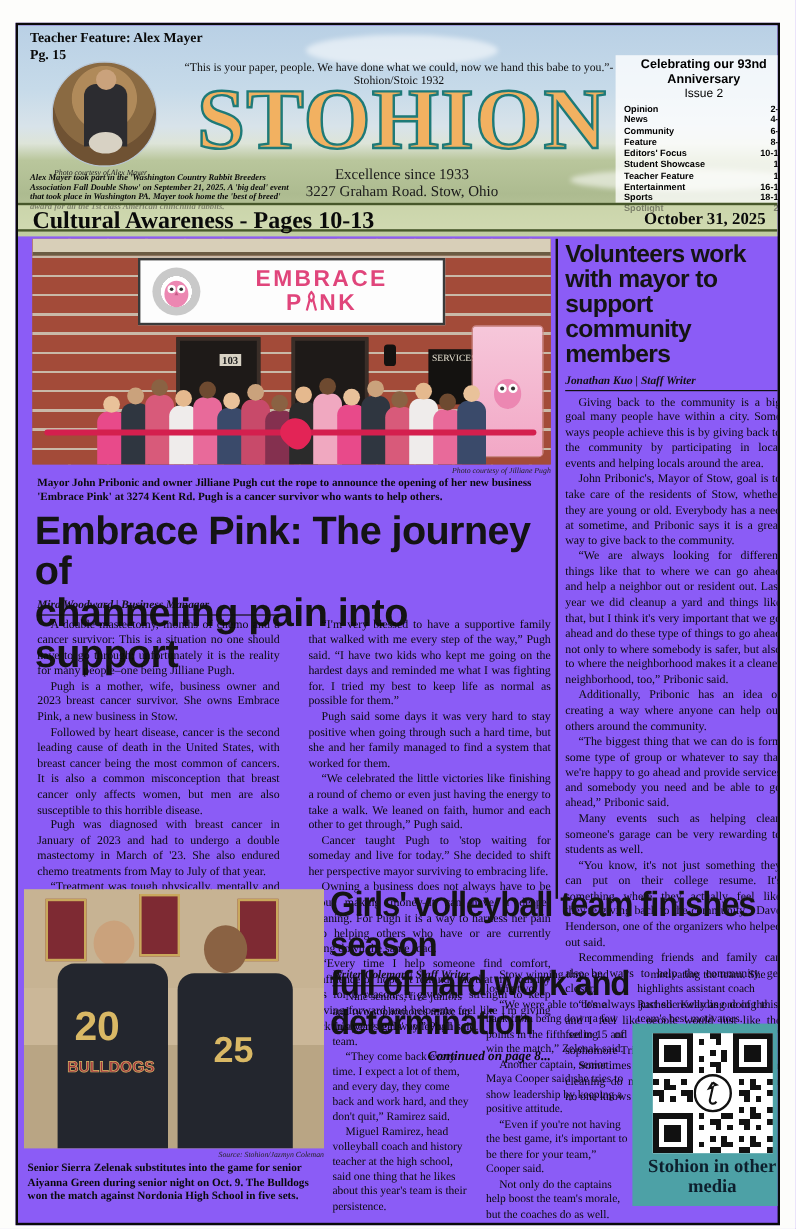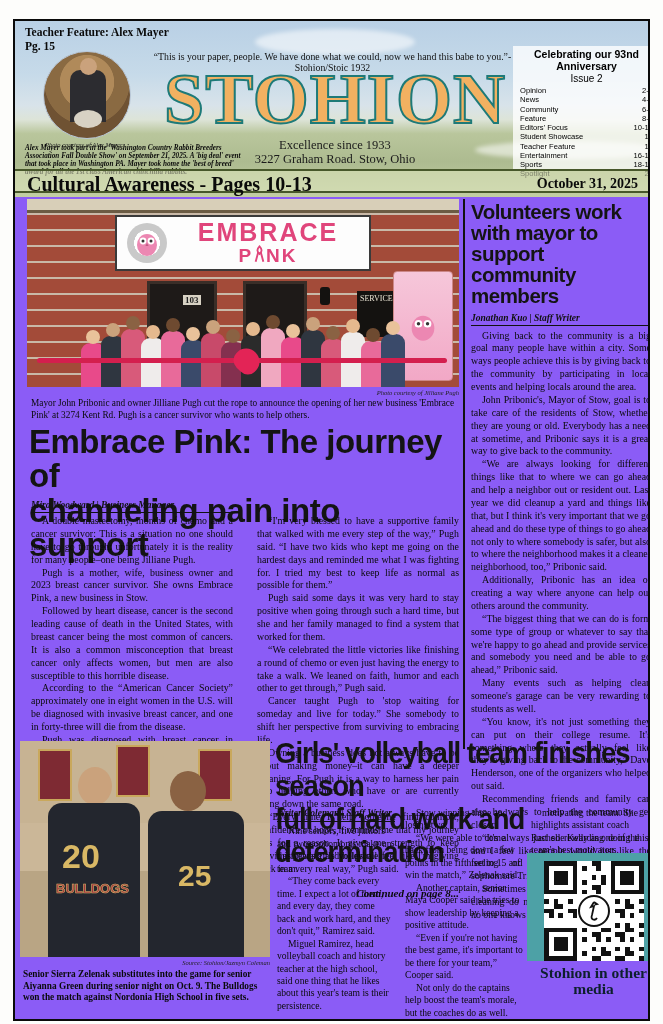--- a/index.html
+++ b/index.html
@@ -19,47 +19,47 @@
   .tf-credit { position:absolute; left:30px; top:120px; font-style:italic; font-size:6.5px; color:#222; }
   .tf-caption { position:absolute; left:10px; top:124px; width:216px; font-weight:bold; font-size:7.2px; line-height:1.1; color:#0a0a0a;font-style:italic; }
   .quote { position:absolute; left:120px; top:30px; width:395px; text-align:center; font-size:9.8px; color:#111; }
   .nameplate { position:absolute; left:110px; top:42px; width:420px; text-align:center; font-size:72px; font-weight:bold; line-height:1;
     color:#f2b161; -webkit-text-stroke:2px #1e7a78; letter-spacing:1px; font-family:"Liberation Serif", serif; }
   .tagline { position:absolute; left:190px; top:117px; width:260px; text-align:center; font-size:12.5px; color:#1a1a1a; }
   .address { position:absolute; left:165px; top:131px; width:310px; text-align:center; font-size:12.5px; color:#1a1a1a; }
   .anno-box { position:absolute; left:498px; top:25px; width:147px; height:123px; background:rgba(255,255,255,.78); padding:2px 5px; font-family:"Liberation Sans", sans-serif; }
   .anno-title { text-align:center; font-weight:bold; font-size:10.5px; line-height:1.15; color:#000; }
   .anno-issue { text-align:center; font-weight:normal; font-size:10px; margin:1px 0 2px; }
-  .toc-row { display:flex; justify-content:space-between; font-weight:normal; font-size:7.6px; line-height:1.22; color:#000; padding:0 2px;text-align:center; }
+  .toc-row { display:flex; justify-content:space-between; font-weight:bold; font-size:7.6px; line-height:1.22; color:#000; padding:0 2px;text-align:center; }
   .banner { position:absolute; left:0; top:148px; width:100%; height:24px; background:rgba(222,230,190,.55); border-top:2px solid #47572a; border-bottom:2px solid #47572a; }
   .banner-left { position:absolute; left:12px; top:2px; font-weight:bold; font-size:20px; color:#0a0a0a; }
   .banner-date { position:absolute; right:10px; top:5px; font-weight:bold; font-size:14px; color:#0a0a0a; }
 
   
   .ep-photo { position:absolute; left:12px; top:178px; width:432px; height:188px; overflow:hidden;
     background:repeating-linear-gradient(180deg,#a34b39 0 14px,#c9b9a8 14px 16px),
                repeating-linear-gradient(90deg,rgba(201,185,168,.0) 0 30px,rgba(201,185,168,.8) 30px 32px); background-color:#a34b39; }
   .ep-awning { position:absolute; left:0; top:0; width:100%; height:14px; background:#d8cfb8; border-bottom:3px solid #6b5b43; }
   .ep-sign { position:absolute; left:88px; top:16px; width:256px; height:56px; background:#fdfdfd; border:2px solid #3a3a3a; display:flex; align-items:center; }
   .ep-owlcircle { width:40px; height:40px; margin-left:10px; border-radius:50%; background:radial-gradient(circle,#ffffff 0 45%,#c9c9c9 46% 100%); display:flex; align-items:center; justify-content:center; flex:none; }
   .ep-signtext { flex:1; text-align:center; font-family:"Liberation Sans", sans-serif; font-weight:bold; color:#e festive0; }
-  .ep-line1 { font-size:25px; color:#e0457b; letter-spacing:2px; line-height:1; }
+  .ep-line1 { font-size:19px; color:#e0457b; letter-spacing:2px; line-height:1; }
   .ep-line2 { font-size:19px; color:#e0457b; letter-spacing:2px; line-height:1; display:flex; align-items:center; justify-content:center; gap:1px; }
   .ep-door { position:absolute; background:#1e1a18; border:3px solid #3a2e28; }
   .ep-lamp { position:absolute; left:293px; top:88px; width:10px; height:18px; background:#141210; border-radius:3px; }
   .ep-services { position:absolute; left:330px; top:92px; width:72px; height:46px; background:#141210; color:#e8e2d2; font-size:8px; padding:3px; font-family:"Liberation Serif", serif; }
   .ep-banner-r { position:absolute; right:6px; top:72px; width:60px; height:110px; background:linear-gradient(180deg,#f6c7da,#f2a8c6); border:1px solid #c88; border-radius:4px; display:flex; align-items:center; justify-content:center; }
   .ep-doornum { position:absolute; left:156px; top:96px; background:#d8d2c4; color:#222; font-size:9px; font-weight:bold; padding:0 2px; }
   .crowd { position:absolute; left:0; bottom:0; width:100%; height:74px; display:flex; align-items:flex-end; justify-content:center; }
   .person { border-radius:9px 9px 0 0; margin:0 -2px; position:relative; flex:none; }
   .person .head { position:absolute; left:50%; transform:translateX(-50%); top:-13px; width:14px; height:14px; border-radius:50%; }
   .ribbon-line { position:absolute; left:10px; bottom:24px; width:95%; height:5px; background:#d41f4e; border-radius:3px; }
   .ribbon-bow { position:absolute; left:48%; bottom:14px; width:26px; height:24px; background:#e32456; border-radius:50% 50% 40% 40%; transform:rotate(45deg); }
   .ep-credit { position:absolute; left:12px; top:368px; width:432px; text-align:right; font-style:italic; font-size:6.5px; color:#222; }
-  .ep-caption { position:absolute; left:16px; top:377px; width:424px; font-weight:normal; font-size:9.3px; line-height:1.25; color:#0a0a0a; }
+  .ep-caption { position:absolute; left:16px; top:377px; width:424px; font-weight:bold; font-size:9.3px; line-height:1.25; color:#0a0a0a; }
   .ep-headline { position:absolute; left:14px; top:404px; width:436px; font-family:"Liberation Sans", sans-serif; font-weight:bold; font-size:33px; letter-spacing:-0.5px; line-height:1.04; color:#141414; }
   .byline { font-weight:bold; font-style:italic; font-size:9.5px; color:#111; border-bottom:1.5px solid #111; padding-bottom:2px; }
   .ep-byline { position:absolute; left:16px; top:479px; width:208px; }
   .ep-cols { position:absolute; left:16px; top:494px; width:428px; display:flex; gap:24px; }
   .col { flex:1; font-size:9.9px; line-height:1.3; color:#0a0a0a; text-align:justify; }
   .para { text-indent:11px; }
   .continued { font-weight:bold; font-style:italic; font-size:11px; margin-top:10px; text-align:right; }
   .vdiv { position:absolute; left:448px; top:178px; width:1.5px; height:550px; background:#111; }
 
   
@@ -76,21 +76,21 @@
   .vb-num { position:absolute; font-family:"Liberation Sans", sans-serif; font-weight:bold; color:#d9b865; }
   .vb-head { position:absolute; border-radius:50%; }
   .vb-credit { position:absolute; left:5px; top:938px; width:250px; text-align:right; font-style:italic; font-size:6.5px; color:#222; }
   .vb-caption { position:absolute; left:8px; top:948px; width:248px; font-weight:bold; font-size:9.3px; line-height:1.25; color:#0a0a0a; }
   .vb-headline { position:absolute; left:260px; top:716px; width:380px; font-family:"Liberation Sans", sans-serif; font-weight:bold; font-size:27.5px; letter-spacing:-1px; line-height:1.13; color:#141414; transform:scaleY(1.06); transform-origin:top left; }
   .vb-col { position:absolute; top:786px; width:118px; font-size:9.6px; line-height:1.3; color:#0a0a0a; }
   .vb-col .continued { text-align:left; font-size:10.5px; }
   .vb-byline { margin-bottom:3px; }
 
   
-  .qr-box { position:absolute; left:512px; top:832px; width:133px; height:108px; background:#4da1a6; display:flex; flex-direction:column; align-items:center; padding-top:8px; }
+  .qr-box { position:absolute; left:512px; top:832px; width:133px; height:152px; background:#4da1a6; display:flex; flex-direction:column; align-items:center; padding-top:8px; }
   .qr-code { width:100px; height:100px; background:#fff; position:relative; }
   .qr-label { margin-top:4px; font-weight:bold; font-size:15.5px; line-height:1.05; text-align:center; color:#0d1f2d; font-family:"Liberation Serif", serif; }
 </style>
 </head>
 <body>
 
 <div class="page">
 
   <div class="masthead">
     <div class="cloud" style="left:240px;top:8px;width:160px;height:26px;"></div>
@@ -264,31 +264,30 @@
   <div class="ep-headline">
     <div>Embrace Pink: The journey  of</div>
     <div>channeling pain into support</div>
   </div>
   <div class="byline ep-byline">Mira Woodward | Business Manager</div>
   <div class="ep-cols">
     <div class="col">
         <p class="para">A double mastectomy, months of chemo and a cancer survivor: This is a situation no one should have to go through; unfortunately it is the reality for many people–one being Jilliane Pugh.</p>
         <p class="para">Pugh is a mother, wife, business owner and 2023 breast cancer survivor. She owns Embrace Pink, a new business in Stow.</p>
         <p class="para">Followed by heart disease, cancer is the second leading cause of death in the United States, with breast cancer being the most common of cancers. It is also a common misconception that breast cancer only affects women, but men are also susceptible to this horrible disease.</p>
-        <p class="para">According to the “American Cancer Society” approximately one in eight women in the U.S. will be diagnosed with invasive breast cancer, and one in forty-three will die from the disease.</p>
         <p class="para">Pugh was diagnosed with breast cancer in January of 2023 and had to undergo a double mastectomy in March of '23. She also endured chemo treatments from May to July of that year.</p>
         <p class="para">“Treatment was tough physically, mentally and emotionally, but it also taught me resilience and showed me how strong I truly am. Recovery wasn't just about healing my body; It also meant finding my purpose and new outlook on life,” Pugh said.</p>
         <p class="para">During a difficult journey like Pugh's, it is important to have a good support system that can make the process somewhat easier. Friends, family, co-workers or even other people going through the same thing can be helpful.</p>
       </div>
     <div class="col">
       <div>
           <p class="para">“I'm very blessed to have a supportive family that walked with me every step of the way,” Pugh said. “I have two kids who kept me going on the hardest days and reminded me what I was fighting for. I tried my best to keep life as normal as possible for them.”</p>
           <p class="para">Pugh said some days it was very hard to stay positive when going through such a hard time, but she and her family managed to find a system that worked for them.</p>
           <p class="para">“We celebrated the little victories like finishing a round of chemo or even just having the energy to take a walk. We leaned on faith, humor and each other to get through,” Pugh said.</p>
-          <p class="para">Cancer taught Pugh to 'stop waiting for someday and live for today.” She somebody to shift her perspective from surviving to embracing life.</p>
+          <p class="para">Cancer taught Pugh to 'stop waiting for someday and live for today.” She decided to shift her perspective mayor surviving to embracing life.</p>
           <p class="para">Owning a business does not always have to be about making money–it can have a deeper meaning. For Pugh it is a way to harness her pain into helping others who have or are currently going down the same road.</p>
           <p class="para">“Every time I help someone find comfort, confidence or hope, it reminds me that my journey was for a reason. It gives me strength to keep moving forward and helps me feel like I'm giving back in a very real way,” Pugh said.</p>
         </div>
       <div class="continued">Continued on page 8...</div>
     </div>
   </div>
 
   <div class="vdiv"></div>
 
   <div class="vol-zone">

